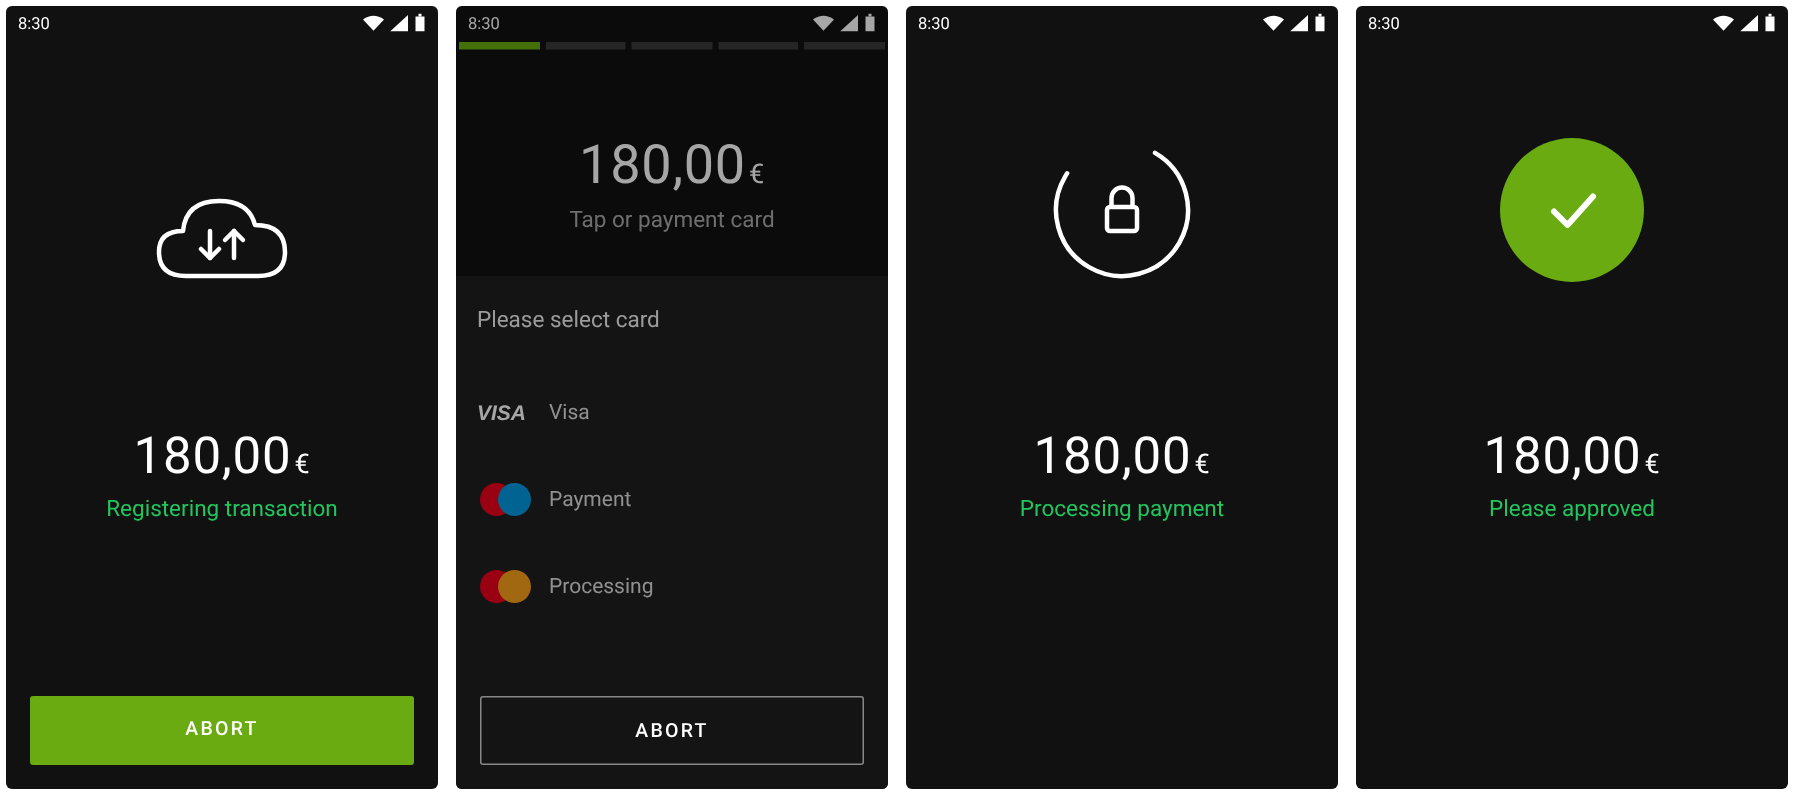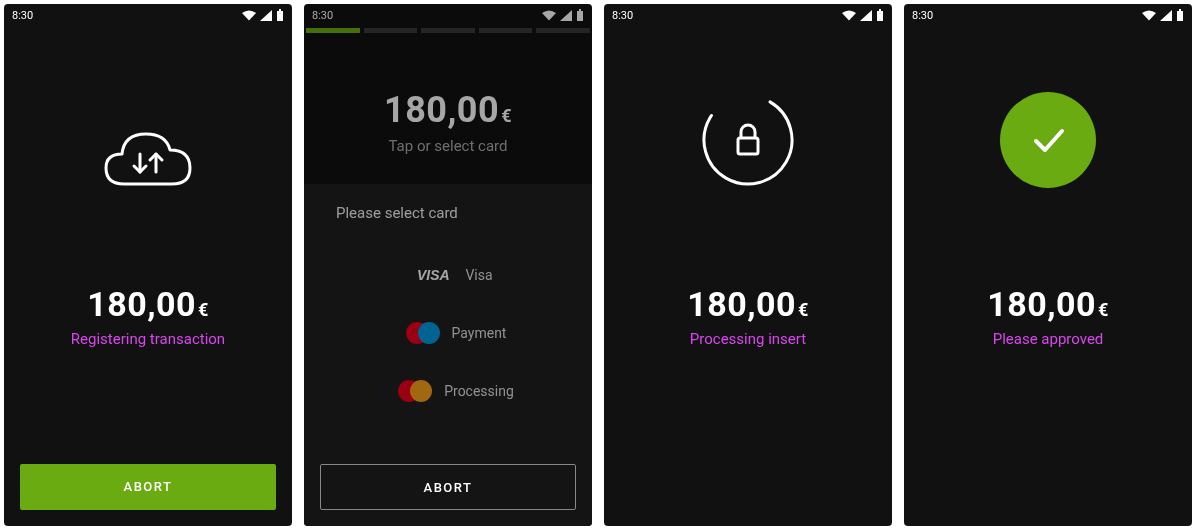--- a/index.html
+++ b/index.html
@@ -28,46 +28,46 @@
     padding: 0 8px;
     color: #fff;
     font-size: 11px;
   }
   .status-icons { display: flex; gap: 4px; align-items: center; }
   .status-icons svg { display: block; }
 
   
   .s1-body { flex: 1; display: flex; flex-direction: column; align-items: center; justify-content: flex-start; padding-top: 100px; }
   .cloud-icon { margin-bottom: 88px; }
-  .amount { color: #fff; font-size: 34px; font-weight: 700; letter-spacing: 0.5px; display: flex; align-items: baseline; justify-content: center; }
+  .amount { color: #fff; font-size: 34px; font-weight: 400; letter-spacing: 0.5px; display: flex; align-items: baseline; justify-content: center; }
   .amount .eur { font-size: 18px; margin-left: 2px; }
-  .subtext { color: #d946ef; font-size: 15px; margin-top: 6px; }
+  .subtext { color: #22c55e; font-size: 15px; margin-top: 6px; }
   .abort-green {
     position: absolute; bottom: 16px; left: 16px; right: 16px;
     background: #6aab11; color: #fff; text-align: center;
     height: 46px; line-height: 46px; font-size: 13px; letter-spacing: 1.5px;
     font-weight: 500; border-radius: 2px; cursor: pointer;
   }
 
   
   .phone.dim::after {
     content: ""; position: absolute; inset: 0; background: rgba(0,0,0,0.35); pointer-events: none;
   }
   .progress-row { display: flex; gap: 4px; height: 5px; padding: 0 2px; margin-top: 2px; }
   .progress-seg { flex: 1; background: #3a3a3a; }
   .progress-seg.active { background: #6aab11; }
   .s2-top { padding-top: 56px; text-align: center; }
   .s2-top .amount { font-size: 36px; }
   .s2-top .subtext { color: #aaa; }
   .card-panel {
     position: absolute; left: 0; right: 0; bottom: 0; top: 180px;
-    background: #1f1f1f; padding: 20px 18px 80px 32px;
+    background: #1f1f1f; padding: 20px 18px 80px 14px;
   }
   .panel-title { color: #eee; font-size: 15px; margin-bottom: 24px; }
-  .card-row { display: flex; align-items: center; height: 58px; cursor: pointer; justify-content: center; }
+  .card-row { display: flex; align-items: center; height: 58px; cursor: pointer; }
   .card-logo { width: 48px; display: flex; align-items: center; justify-content: flex-start; }
   .card-name { color: #ddd; font-size: 14px; }
   .abort-outline {
     position: absolute; bottom: 16px; left: 16px; right: 16px;
     border: 1px solid #888; color: #fff; text-align: center;
     height: 46px; line-height: 46px; font-size: 13px; letter-spacing: 1.5px;
     font-weight: 500; border-radius: 2px; cursor: pointer; background: transparent;
     z-index: 2;
   }
 
@@ -139,21 +139,21 @@
     <div class="progress-seg"></div>
     <div class="progress-seg"></div>
     <div class="progress-seg"></div>
     <div class="progress-seg"></div>
   </div>
   <div class="s2-top">
     <div class="amount">
       <span>180,00</span>
         <span class="eur">€</span>
     </div>
-    <div class="subtext">Tap or select card</div>
+    <div class="subtext">Tap or payment card</div>
   </div>
 
   <div class="card-panel">
     <div class="panel-title">Please select card</div>
 
     <div class="card-row">
       <span class="card-logo">
         <svg width="44" height="14" viewBox="0 0 44 14">
             <text x="0" y="12" font-family="Arial" font-weight="900" font-style="italic" font-size="14" fill="#fff">VISA</text>
           </svg>
@@ -206,21 +206,21 @@
       <g stroke="#fff" stroke-width="3" fill="none">
         <rect x="38" y="46" width="20" height="16" rx="2"></rect>
         <path d="M41 46 v-6 a7 7 0 0 1 14 0 v6"></path>
       </g>
     </svg>
   </div>
   <div class="amount">
     <span>180,00</span>
       <span class="eur">€</span>
   </div>
-  <div class="subtext" style="text-align:center">Processing insert</div>
+  <div class="subtext" style="text-align:center">Processing payment</div>
 </div>
 
 <div class="phone">
   <div class="statusbar">
     <span>8:30</span>
     <span class="status-icons">
       <svg width="14" height="11" viewBox="0 0 14 11">
           <path d="M7 10.5 L0 3 Q7 -2 14 3 Z" fill="#fff"></path>
         </svg>
       <svg width="12" height="11" viewBox="0 0 12 11">

